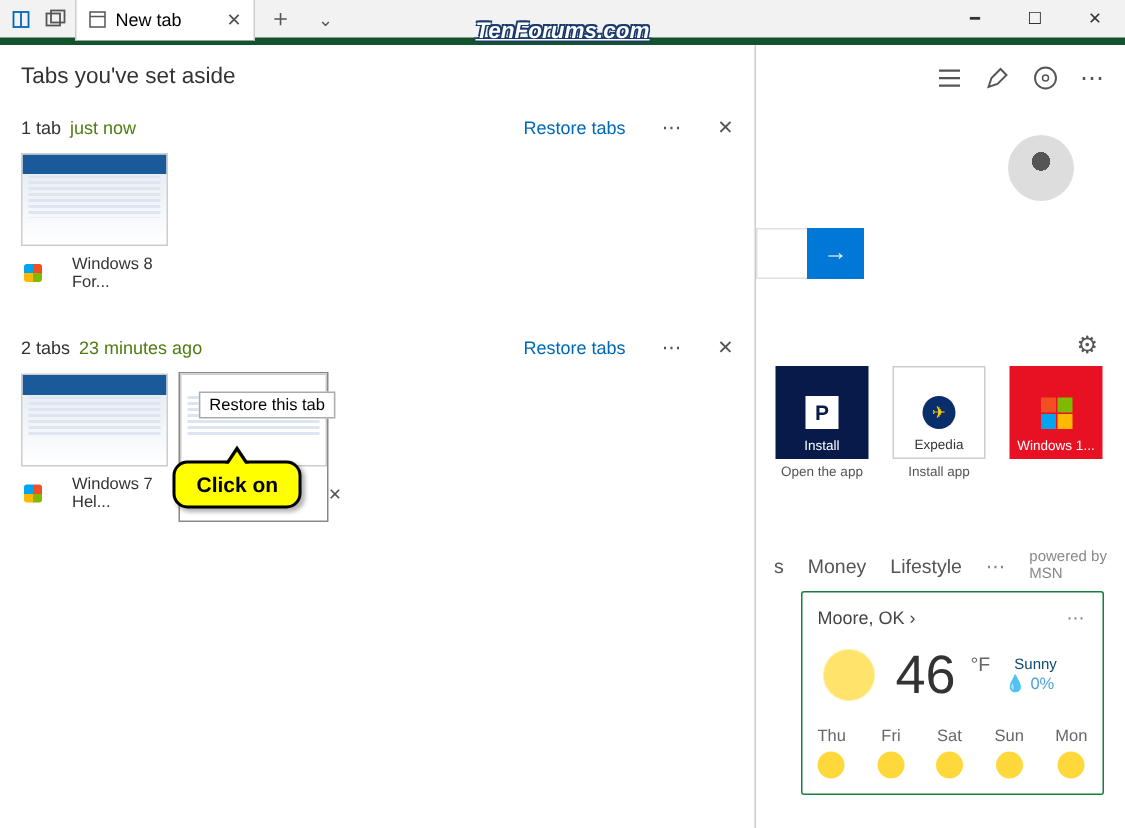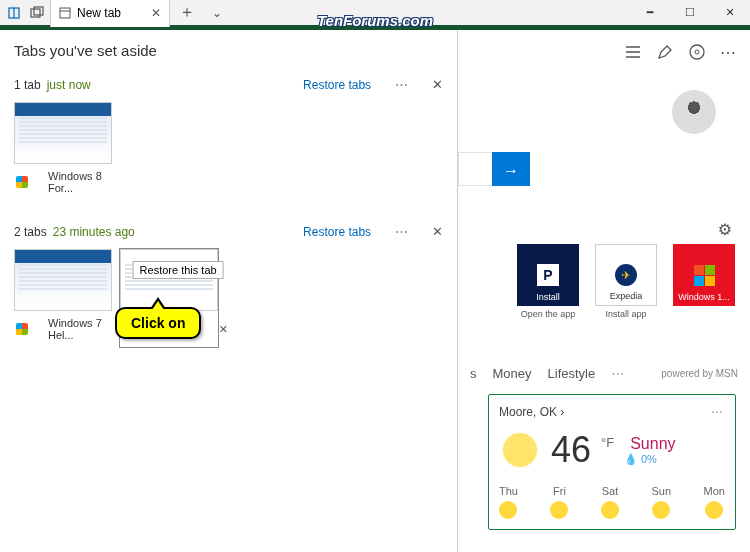--- a/index.html
+++ b/index.html
@@ -7,25 +7,25 @@
   
   .titlebar { height: 30px; background: #f2f2f2; display: flex; align-items: center; border-bottom: 5px solid #14532d; }
   .titlebar-left { display: flex; align-items: center; gap: 4px; padding-left: 6px; }
   .tb-icon { width: 18px; height: 18px; display: flex; align-items: center; justify-content: center; color: #444; }
   .tab { background: #fff; border: 1px solid #ccc; border-bottom: none; height: 28px; display: flex; align-items: center; padding: 0 8px; gap: 6px; font-size: 12px; min-width: 120px; }
   .tab-close { color: #555; font-size: 12px; margin-left: auto; }
   .tab-add { width: 26px; height: 26px; display: flex; align-items: center; justify-content: center; color: #555; }
   .titlebar-right { margin-left: auto; display: flex; }
   .win-btn { width: 40px; height: 30px; display: flex; align-items: center; justify-content: center; font-size: 11px; color: #333; }
   
-  .watermark { position: absolute; top: 12px; left: 50%; transform: translateX(-50%); font-weight: bold; font-style: italic; color: #fff; text-shadow: -1px -1px 0 #1a3a6a, 1px -1px 0 #1a3a6a, -1px 1px 0 #1a3a6a, 1px 1px 0 #1a3a6a; font-size: 15px; pointer-events: none; z-index: 100; }
+  .watermark { position: absolute; top: 12px; left: 50%; transform: translateX(-50%); font-weight: bold; font-style: italic; color: #fff; text-shadow: -1px -1px 0 #1a3a6a, 1px -1px 0 #1a3a6a, -1px 1px 0 #1a3a6a, 1px 1px 0 #1a3a6a; font-size: 15px; pointer-events: none; z-index: 100; text-decoration: underline; }
   
   .content { display: flex; height: calc(100% - 30px); }
   
-  .aside-panel { width: 458px; border-right: 1px solid #ccc; padding: 12px 14px; background: #fff; }
+  .aside-panel { width: 504px; border-right: 1px solid #ccc; padding: 12px 14px; background: #fff; }
   .aside-title { font-size: 15px; color: #333; margin-bottom: 18px; }
   
   .group { margin-bottom: 24px; }
   .group-header { display: flex; align-items: center; font-size: 12px; margin-bottom: 10px; }
   .group-count { color: #333; }
   .group-time { color: #4d7c0f; margin-left: 6px; }
   .group-actions { margin-left: auto; display: flex; align-items: center; gap: 24px; }
   .restore-link { color: #0067b8; font-size: 12px; cursor: pointer; }
   .group-more, .group-close { color: #555; font-size: 13px; cursor: pointer; }
   
@@ -76,21 +76,21 @@
   .feed-tabs .msn { margin-left:auto; font-size:10px; color:#888; }
   
   .weather { position:absolute; top: 364px; right: 14px; left: 30px; border:1px solid #15803d; border-radius:2px; padding: 10px; background:#fff; }
   .weather-head { display:flex; font-size:12px; color:#444; }
   .weather-head .wmore { margin-left:auto; color:#888; letter-spacing:2px; }
   .weather-main { display:flex; align-items:center; gap: 10px; margin-top: 10px; }
   .sun { width: 42px; height:42px; border-radius:50%; background: radial-gradient(circle,#ffe36b 0 55%, transparent 60%); position:relative; }
   .sun::before{content:''; position:absolute; inset:-6px; background: repeating-conic-gradient(#ffd93b 0 6deg, transparent 6deg 30deg); border-radius:50%; z-index:-1;}
   .temp { font-size: 36px; font-weight:300; color:#333; }
   .temp-unit { font-size:13px; color:#666; align-self:flex-start; margin-top:6px; }
-  .cond { font-size:16px; color:#be185d; margin-left: 6px; }
+  .cond { font-size:10px; color:#0c4a6e; margin-left: 6px; }
   .precip { font-size:11px; color:#4aa3df; }
   .forecast { display:flex; justify-content:space-between; margin-top: 14px; }
   .fday { display:flex; flex-direction:column; align-items:center; font-size:11px; color:#666; gap:4px; }
   .fday .fsun{ width:18px; height:18px; border-radius:50%; background:#ffd93b; }
   
   svg { display:block; }
 </style>
 </head>
 <body>
 

